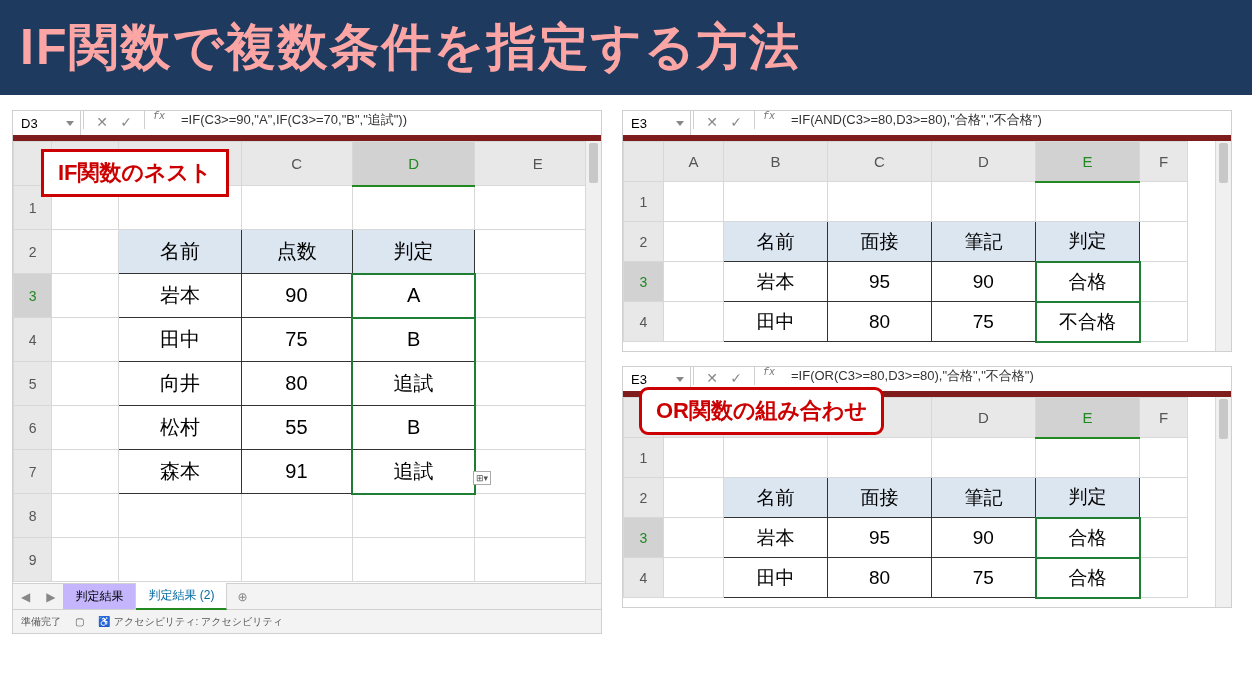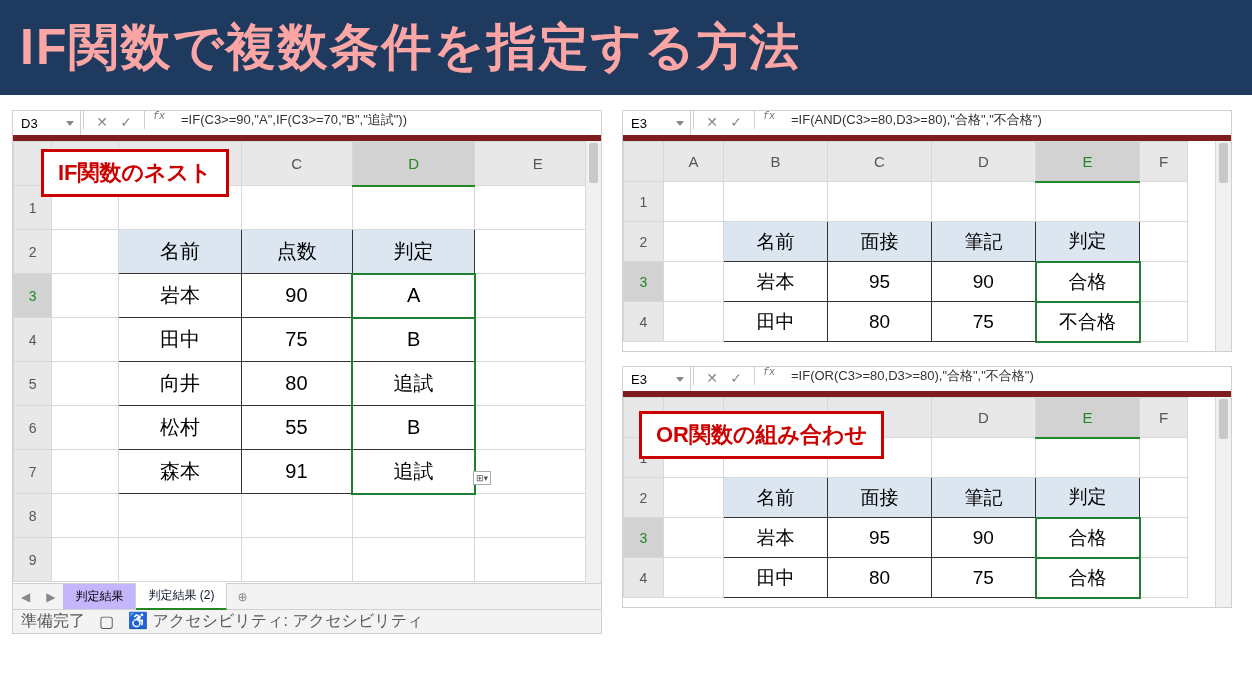--- a/index.html
+++ b/index.html
@@ -58,24 +58,24 @@
 .sel-cell { border: 2px solid #1e7e34 !important; }
 .sel-col { border-left: 2px solid #1e7e34 !important; border-right: 2px solid #1e7e34 !important; }
 .sel-top { border-top: 2px solid #1e7e34 !important; }
 .sel-bot { border-bottom: 2px solid #1e7e34 !important; }
 
 .callout { position: absolute; border: 3px solid #c00; background: #fff; color: #c00; font-weight: bold; font-size: 22px; padding: 6px 14px; z-index: 10; }
 
 .tabs-bar { display: flex; align-items: center; height: 26px; border-top: 1px solid #d0d0d0; font-size: 12px; background: #f3f3f3; }
 .tab-nav { padding: 0 8px; color: #888; }
 .tab { padding: 4px 12px; border-right: 1px solid #d0d0d0; background: #c4b5fd; }
-.tab.active { background: #fff; border-bottom: 2px solid #228822; color: #0f172a; }
+.tab.active { background: #fff; border-bottom: 2px solid #228822; color: #0369a1; }
 .tab-add { padding: 0 10px; color: #888; }
 
-.status-bar { display: flex; align-items: center; height: 24px; border-top: 1px solid #d0d0d0; font-size: 16px; background: #f3f3f3; padding: 0 8px; gap: 14px; color: #555; }
+.status-bar { display: flex; align-items: center; height: 24px; border-top: 1px solid #d0d0d0; font-size: 10px; background: #f3f3f3; padding: 0 8px; gap: 14px; color: #555; }
 
 .fill-handle { position: absolute; width: 18px; height: 14px; background: #fff; border: 1px solid #aaa; font-size: 9px; display: flex; align-items: center; justify-content: center; color: #555; }
 </style>
 </head>
 <body>
 
 <div class="title-banner">IF関数で複数条件を指定する方法</div>
 
 <div class="panels">
 
@@ -268,21 +268,21 @@
         <div class="name-box">E3</div>
         <div class="fb-divider"></div>
         <div class="fb-btns">
           <div class="fb-btn">✕</div>
           <div class="fb-btn">✓</div>
         </div>
         <div class="fb-divider"></div>
         <div class="fx-label">fx</div>
         <div class="formula-text">=IF(OR(C3&gt;=80,D3&gt;=80),"合格","不合格")</div>
       </div>
-      <div class="callout" style="top:44px; left:16px;">OR関数の組み合わせ</div>
+      <div class="callout" style="top:20px; left:16px;border-radius:9px;">OR関数の組み合わせ</div>
       <div class="sheet-body" style="height:210px;">
         <div class="grid">
           <div class="grid-row">
             <div class="corner grh"></div>
             <div class="gh wA">A</div>
             <div class="gh wB">B</div>
             <div class="gh wC">C</div>
             <div class="gh wD">D</div>
             <div class="gh wE sel">E</div>
             <div class="gh wF">F</div>

